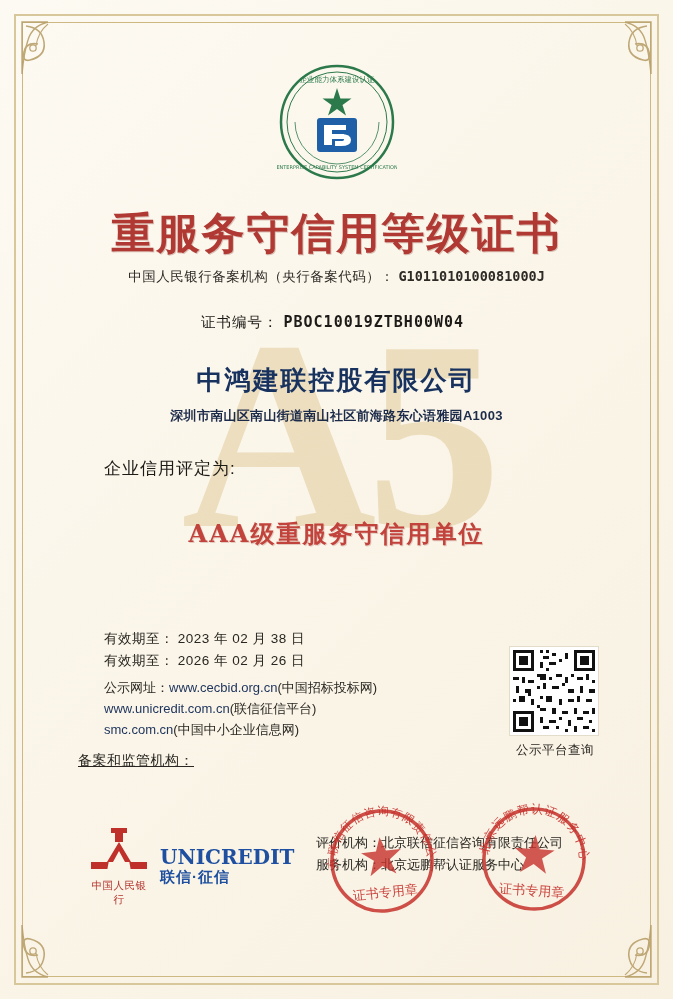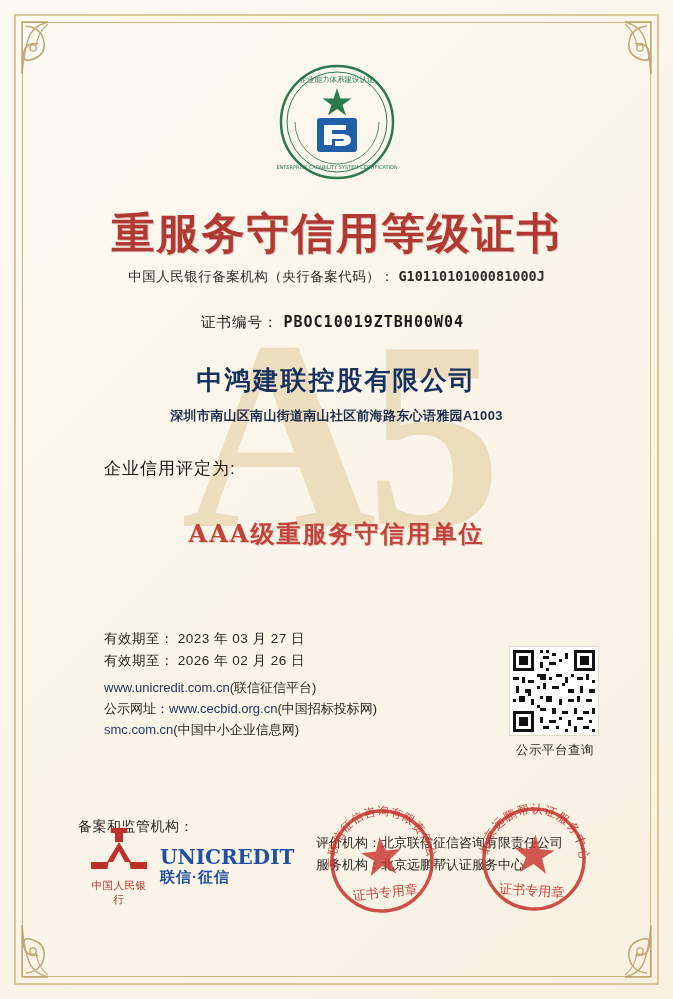--- a/index.html
+++ b/index.html
@@ -203,24 +203,25 @@
     margin-top: 6px;
     font-size: 12.5px;
     color: #2a2722;
     letter-spacing: .5px;
   }
 
   
   .reg-label {
     position: absolute;
     left: 78px;
-    top: 818px;
+    top: 752px;
     font-size: 14px;
     color: #2a2722;
     letter-spacing: .5px;
+    text-decoration: underline;
   }
   .unicredit {
     position: absolute;
     left: 88px;
     top: 826px;
     display: flex;
     align-items: center;
     gap: 10px;
   }
   .pboc-mark { width: 62px; text-align: center; }
@@ -339,34 +340,34 @@
 
     <div class="company">中鸿建联控股有限公司</div>
     <div class="company-addr">深圳市南山区南山街道南山社区前海路东心语雅园A1003</div>
 
     <div class="rating-label">企业信用评定为:</div>
     <div class="rating-value">AAA级重服务守信用单位</div>
 
     <div class="details">
       <div class="row">
         <span class="label">有效期至：</span>
-        <span class="val">2023 年 03 月 27 日</span>
+        <span class="val">2023 年 02 月 38 日</span>
       </div>
       <div class="row">
         <span class="label">有效期至：</span>
         <span class="val">2026 年 02 月 26 日</span>
       </div>
     </div>
 
     <div class="urls">
       <div class="row">
+        <span>公示网址：</span><span class="u">www.cecbid.org.cn</span><span>(中国招标投标网)</span>
+      </div>
+      <div class="row">
         <span class="u">www.unicredit.com.cn</span><span>(联信征信平台)</span>
-      </div>
-      <div class="row">
-        <span>公示网址：</span><span class="u">www.cecbid.org.cn</span><span>(中国招标投标网)</span>
       </div>
       <div class="row">
         <span class="u">smc.com.cn</span><span>(中国中小企业信息网)</span>
       </div>
     </div>
 
     <div class="qr-wrap">
       <div class="qr">
         <svg viewBox="0 0 29 29" shape-rendering="crispEdges">
           <rect width="29" height="29" fill="#ffffff"></rect>

